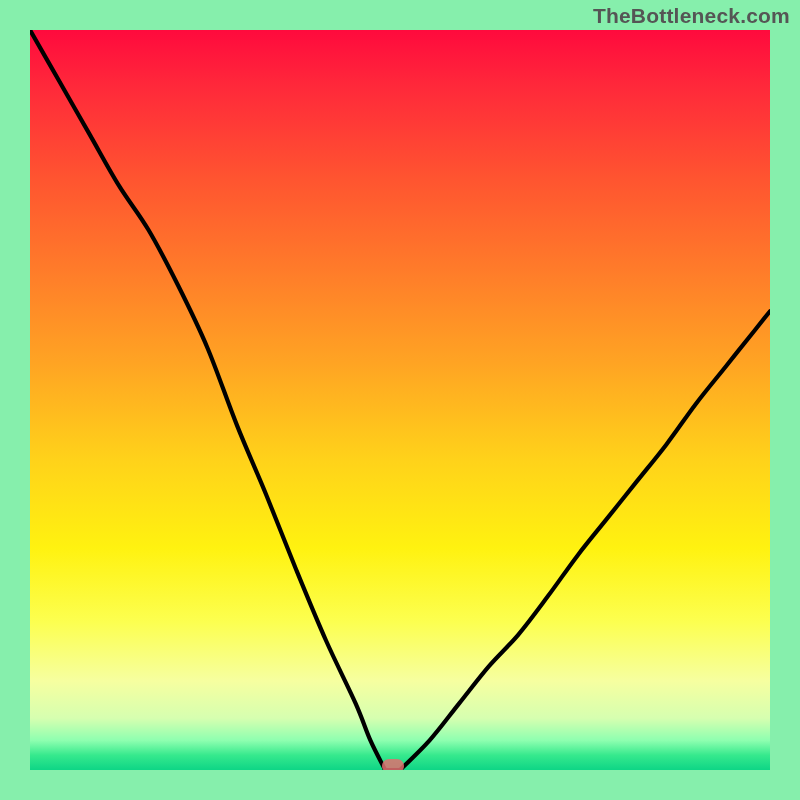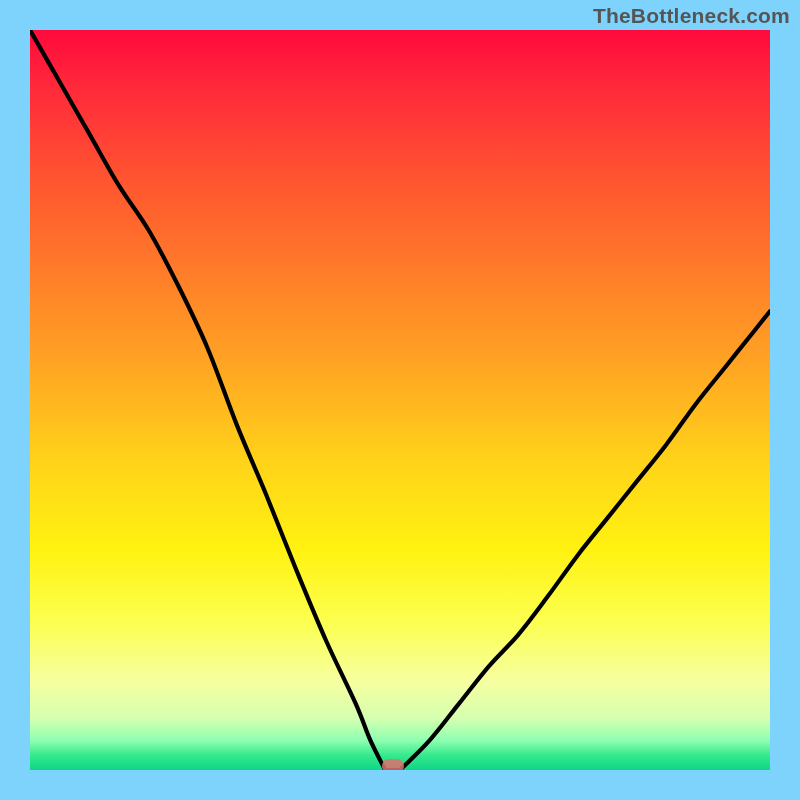--- a/index.html
+++ b/index.html
@@ -8,21 +8,21 @@
     width: 800px;
     height: 800px;
     background: #000;
     overflow: hidden;
     font-family: Arial, Helvetica, sans-serif;
   }
   .frame {
     position: relative;
     width: 800px;
     height: 800px;
-    background: #7dd3fc;
+    background: #86efac;
   }
   .attribution {
     position: absolute;
     top: 4px;
     right: 10px;
     color: #555;
     font-size: 21px;
     font-weight: 600;
     letter-spacing: 0.2px;
     z-index: 20;

